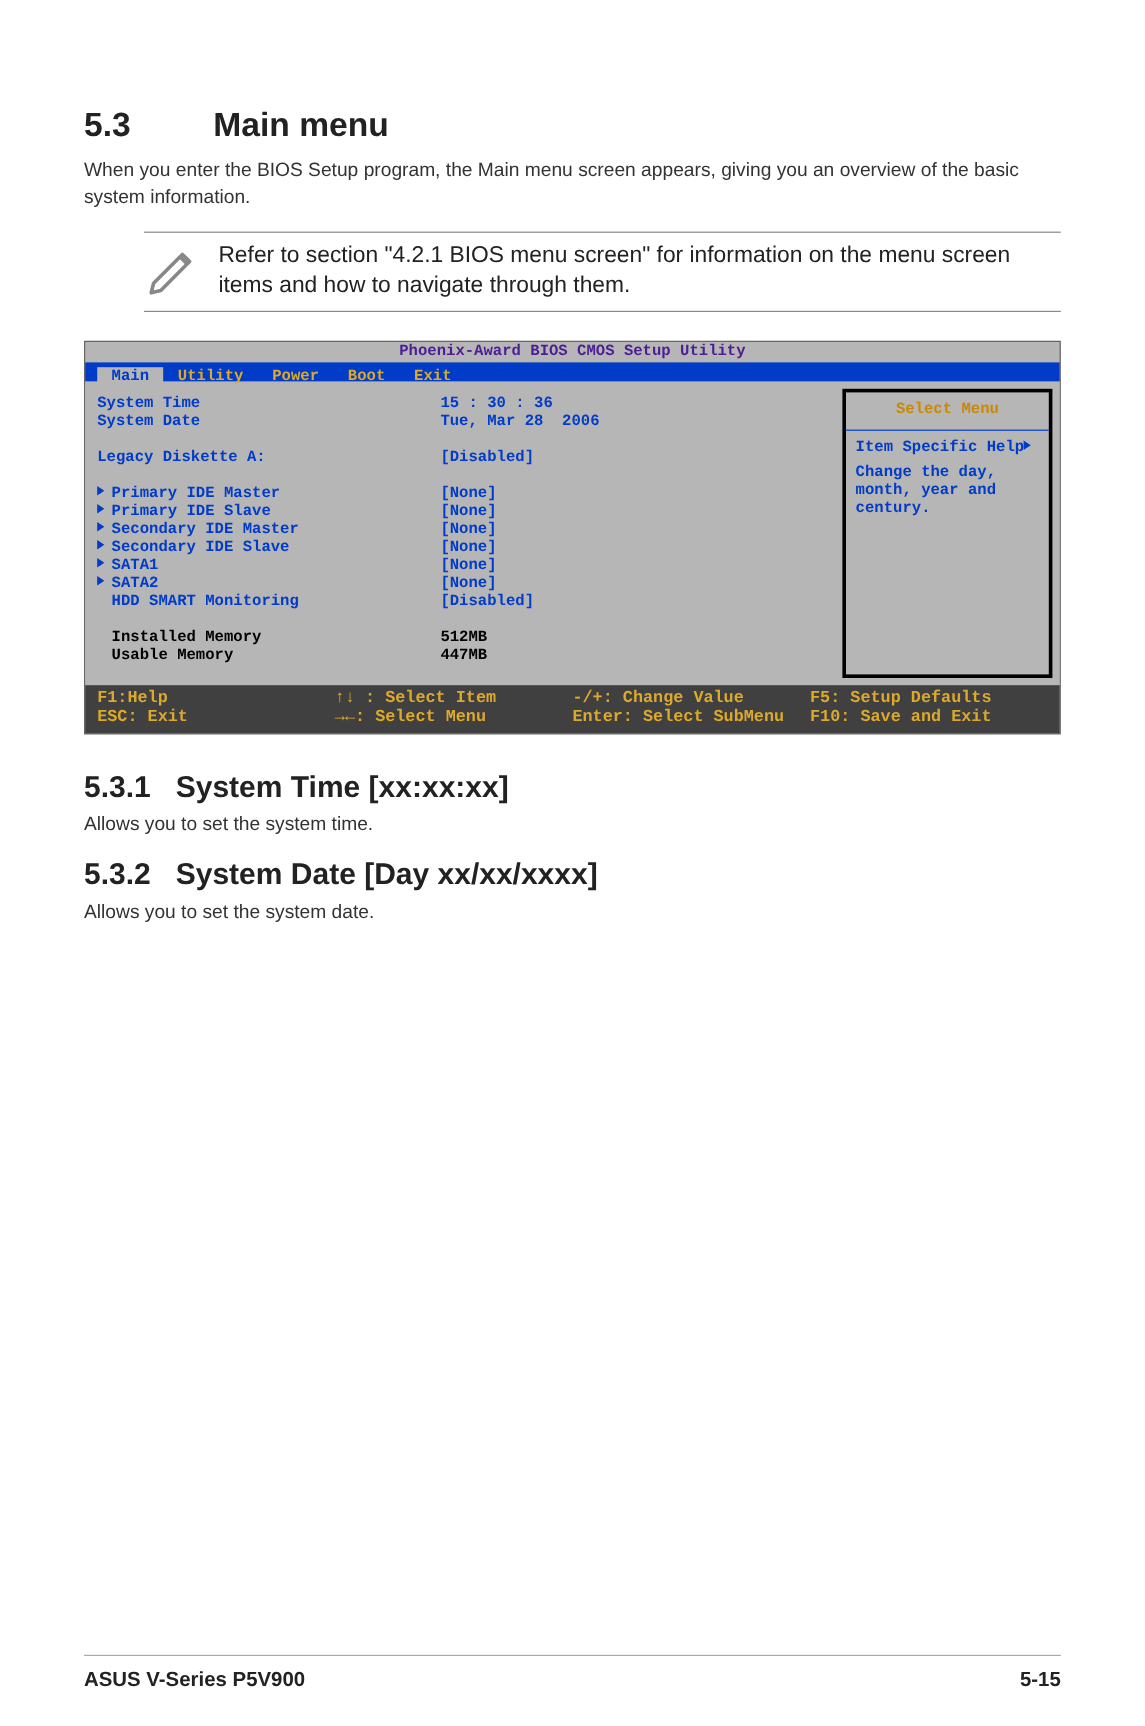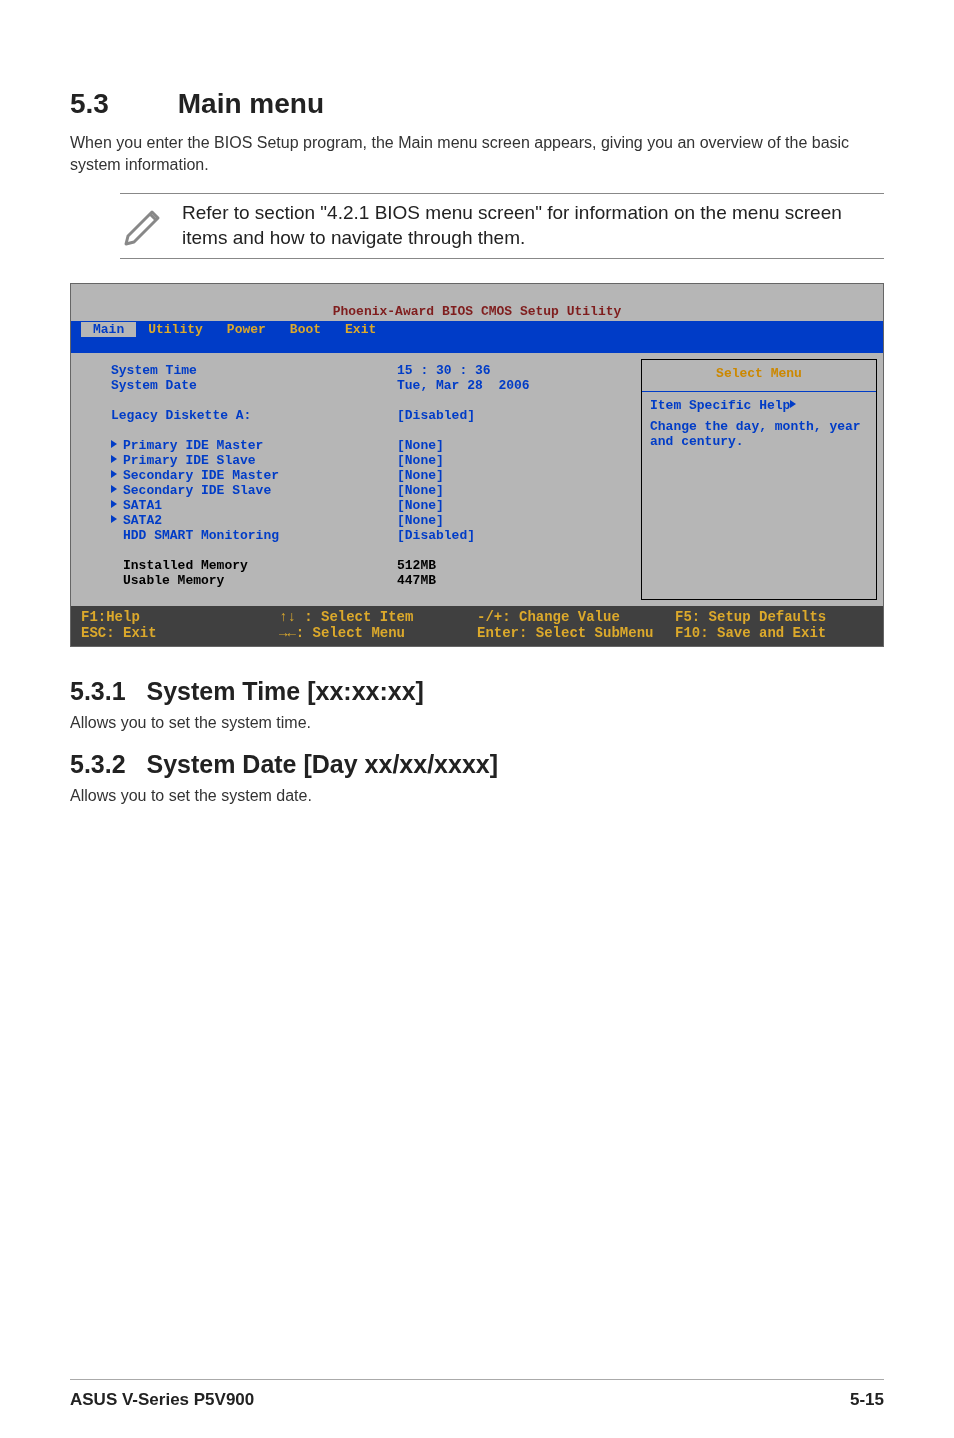--- a/index.html
+++ b/index.html
@@ -21,30 +21,30 @@
   .note-text { font-size: 19px; line-height: 1.35; flex:1; }
   .bios-box {
     width: 100%;
     background: #b6b6b6;
     border: 1px solid #666;
     font-family: "Courier New", monospace;
     font-size: 13px;
     font-weight: bold;
     margin-bottom: 30px;
   }
-  .bios-titlebar { text-align: center; color: #7f1d1d; padding: 20px 0 2px 0; }
-  .bios-menubar { display: flex; background: #003cc7; color: #dca92b; padding: 16px 10px; height: 16px; align-items:flex-end; gap: 0; }
+  .bios-titlebar { text-align: center; color: #4c1d95; padding: 0 0 2px 0; }
+  .bios-menubar { display: flex; background: #003cc7; color: #dca92b; padding: 4px 10px; height: 16px; align-items:flex-start; gap: 0; }
   .bios-tab { padding: 0 12px; }
   .bios-tab.active { background: #b6b6b6; color: #003cc7; }
   .bios-main-row { display: flex; background:#b6b6b6; }
   .bios-left { flex:1; display:flex; padding:10px 0 18px 10px; }
-  .bios-labels { width: 240px; display:flex; flex-direction:column; gap:0; color:#003cc7;margin-left:30px; }
+  .bios-labels { width: 240px; display:flex; flex-direction:column; gap:0; color:#003cc7; }
   .bios-values { flex:1; display:flex; flex-direction:column; color:#003cc7;margin-left:46px; }
   .bios-help {
-    width: 236px; margin:6px 6px 6px 0; border:1px solid #000000;
+    width: 175px; margin:6px 6px 6px 0; border:3px solid #000000;
     padding:6px 8px; color:#003cc7; position:relative;
   }
   .bios-help-title { color:#cc8800; text-align:center; display:block; margin-bottom:10px; }
   .bios-line { height: 15px; white-space: pre; }
   .bios-dim { color:#000000; }
   .tri { display:inline-block; width:0; height:0; border-top:4px solid transparent; border-bottom:4px solid transparent; border-left:6px solid #003cc7; margin-right:6px; vertical-align:1px;}
   .bios-footer { background:#404040; color:#dca92b; display:flex; padding:3px 10px 5px 10px; font-size:14px; }
   .bios-footer .col { flex:1; white-space:pre; }
   .h2 { font-size: 25px; font-weight: bold; margin: 8px 0 6px 0; }
   .footer-row {

